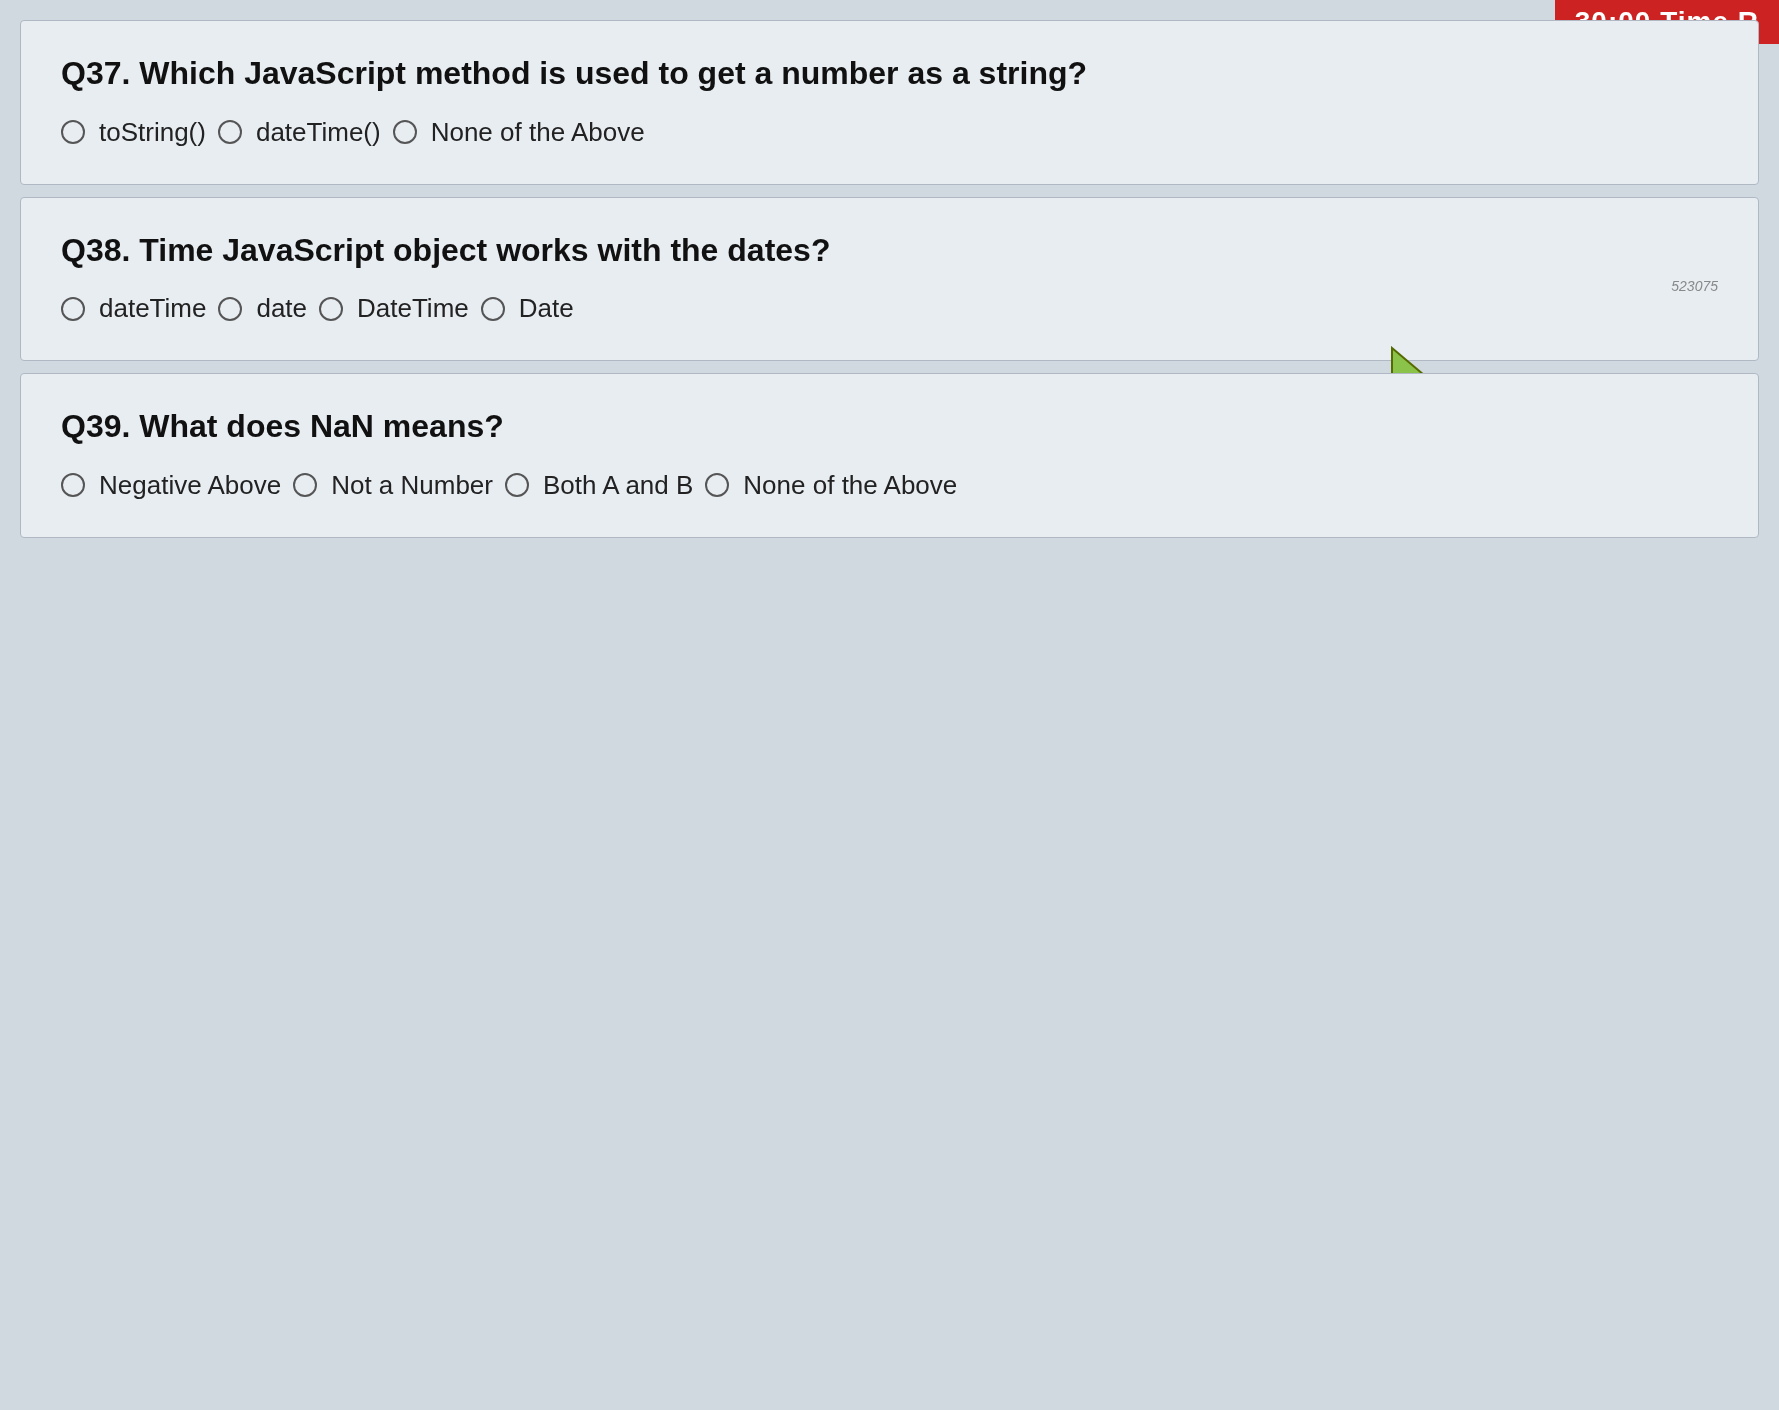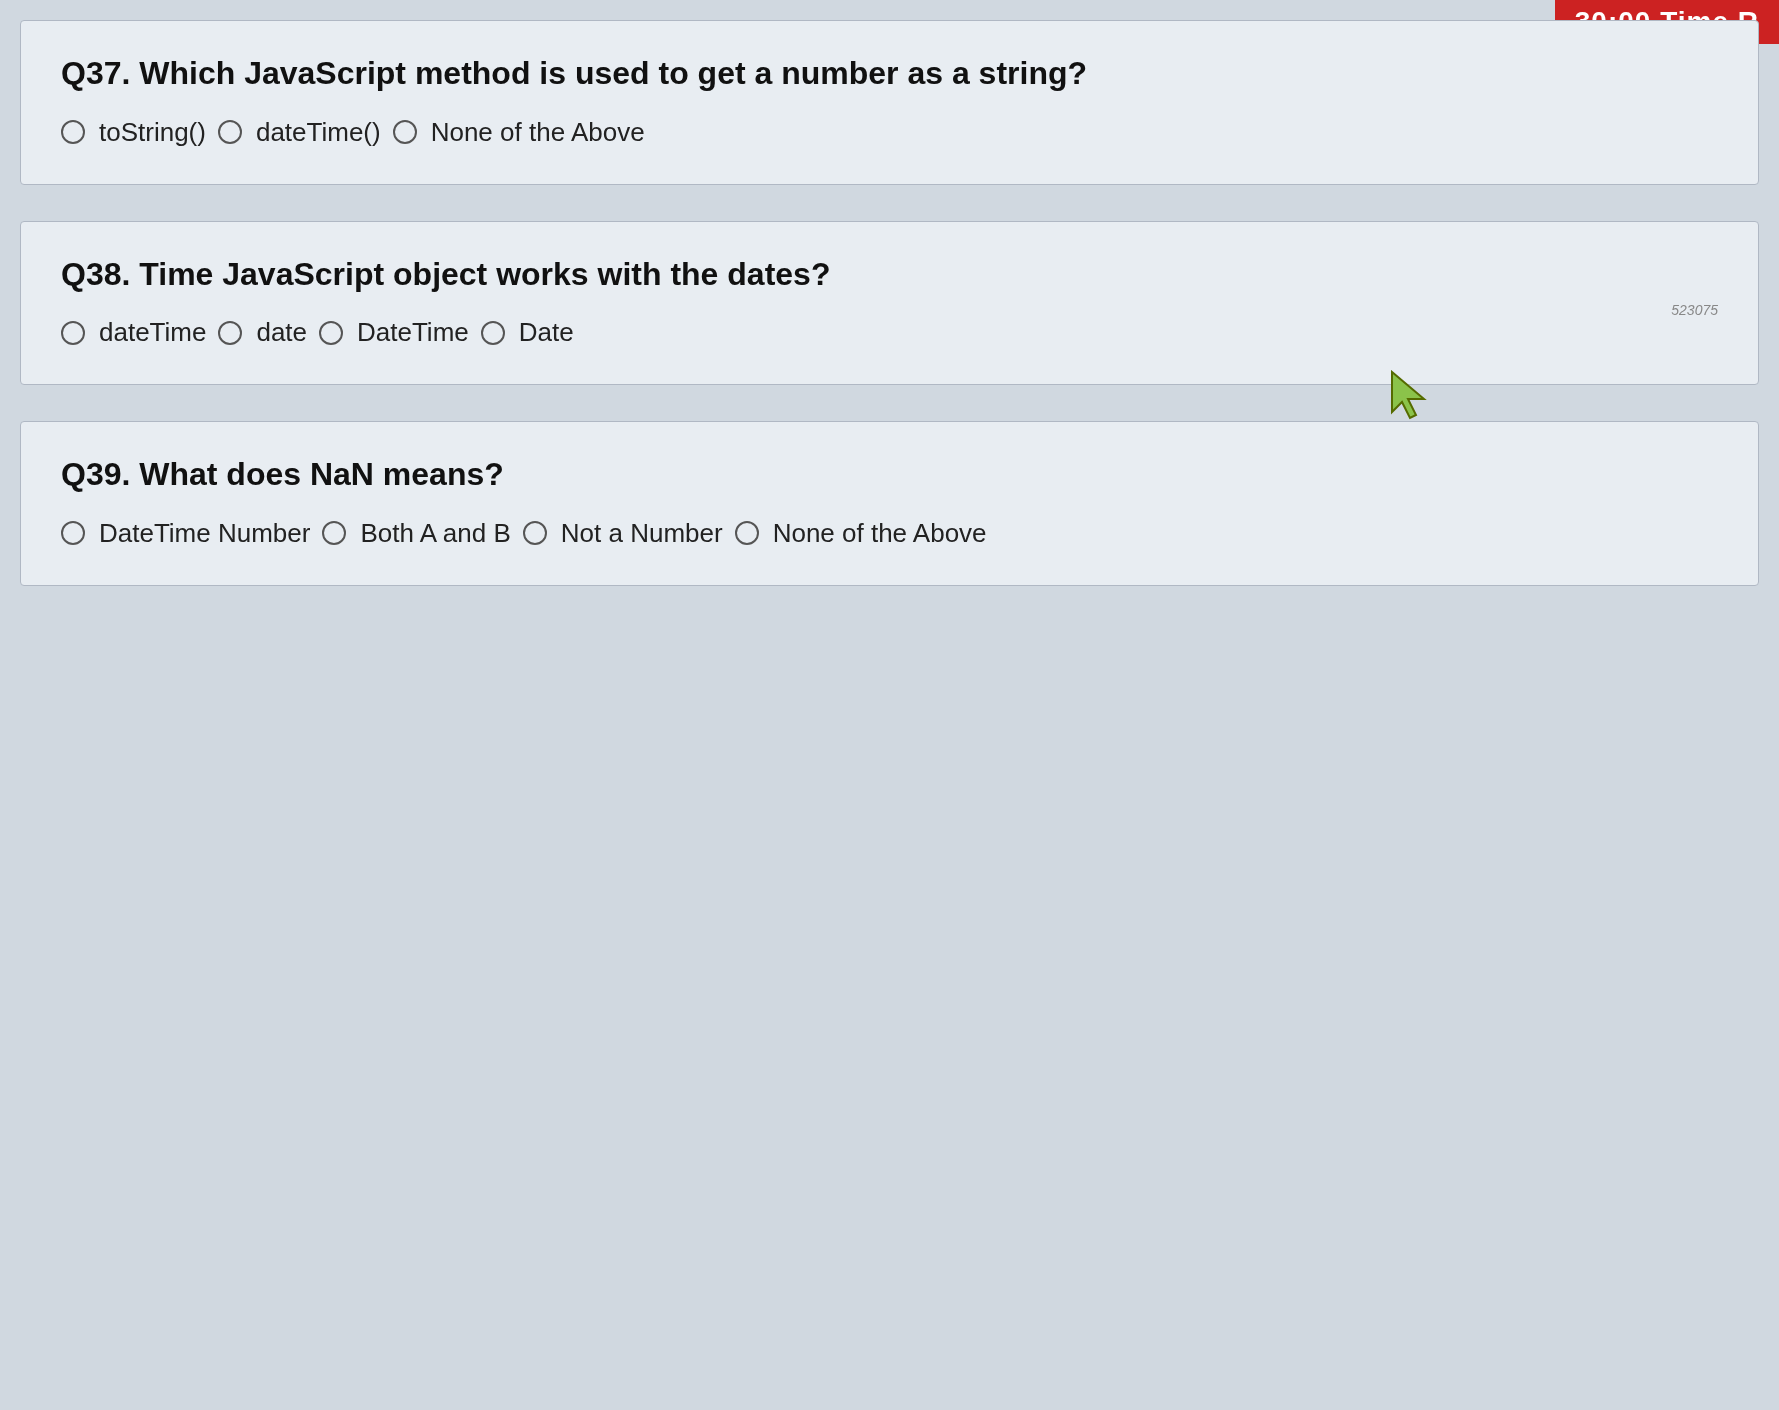--- a/index.html
+++ b/index.html
@@ -34,21 +34,21 @@
       display: flex;
       flex-direction: column;
       gap: 0px;
     }
 
     .question-card {
       background-color: #e8edf2;
       border: 1px solid #b0b8c4;
       border-radius: 4px;
       padding: 32px 56px 36px 40px;
-      margin-bottom: 36px;
+      margin-bottom: 12px;
       position: relative;
     }
 
     .question-title {
       font-size: 32px;
       font-weight: bold;
       color: #111111;
       margin-bottom: 22px;
       line-height: 1.3;
     }
@@ -154,29 +154,29 @@
     </ul>
   </div>
 
   <div class="question-card">
     <div class="question-title">
       <span>Q39.</span> <span>What does NaN means?</span>
     </div>
     <ul class="options-list">
       <li class="option-item">
         <span class="radio-circle"></span>
-        <span>DateTime Number</span>
+        <span>Negative Above</span>
+      </li>
+      <li class="option-item">
+        <span class="radio-circle"></span>
+        <span>Not a Number</span>
       </li>
       <li class="option-item">
         <span class="radio-circle"></span>
         <span>Both A and B</span>
-      </li>
-      <li class="option-item">
-        <span class="radio-circle"></span>
-        <span>Not a Number</span>
       </li>
       <li class="option-item">
         <span class="radio-circle"></span>
         <span>None of the Above</span>
       </li>
     </ul>
   </div>
 
 </div>
 

